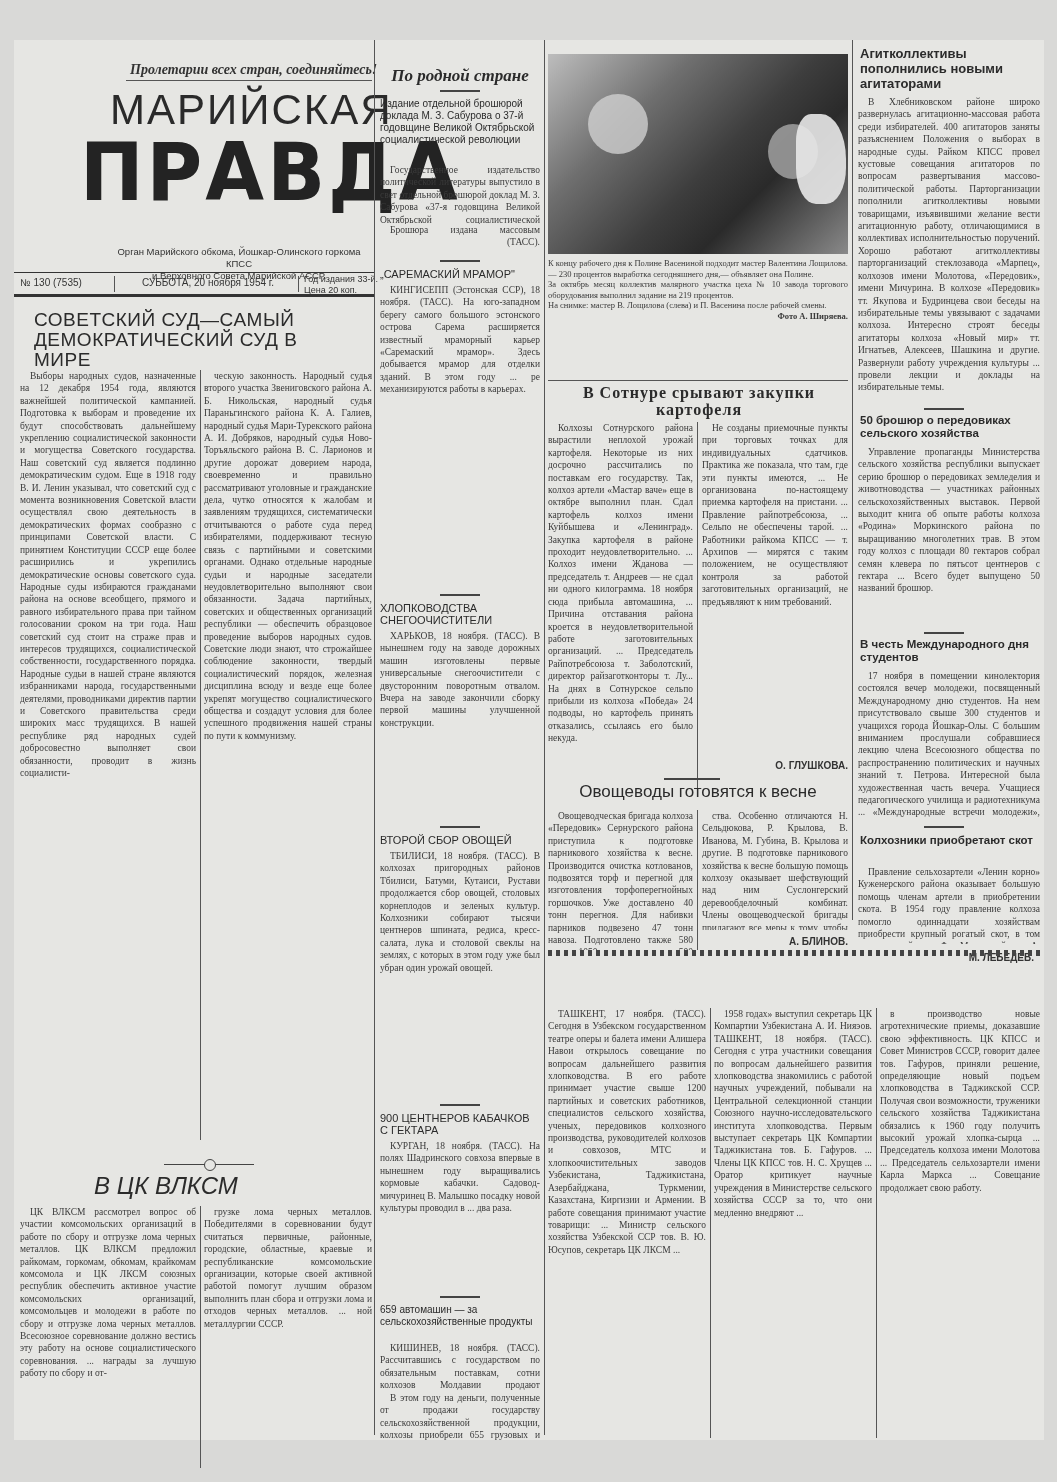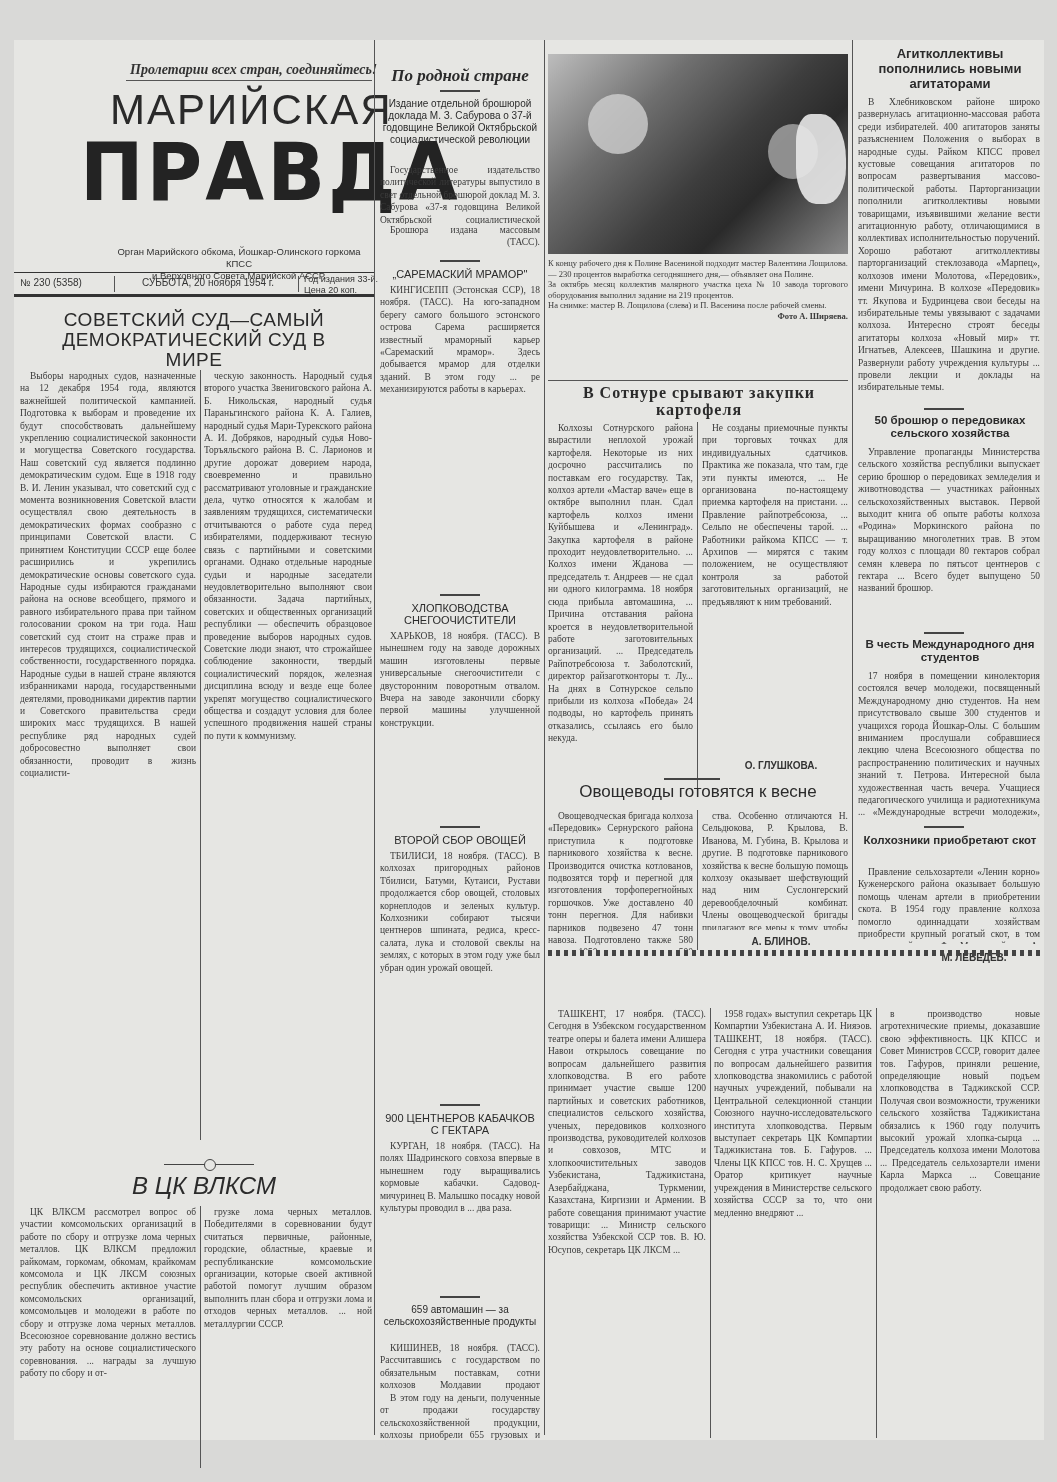--- a/index.html
+++ b/index.html
@@ -2,47 +2,47 @@
 <html><head>
 <meta charset="utf-8">
 <style>
   html,body{margin:0;padding:0;}
   body{width:1057px;height:1482px;background:#d9d9d7;font-family:"Liberation Serif",serif;color:#2a2a2a;overflow:hidden;position:relative;}
   .page{position:absolute;left:14px;top:40px;width:1030px;height:1400px;background:#e6e6e3;}
   .abs{position:absolute;}
   .vline{position:absolute;width:1px;background:#555;}
   .hline{position:absolute;height:1px;background:#555;}
   .body-text{font-size:9.5px;line-height:12.4px;text-align:justify;color:#3a3a3a;text-indent:10px;overflow:hidden;}
-  .h-sans{font-family:"Liberation Sans",sans-serif;font-weight:bold;text-align:center;color:#2b2b2b;}
+  .h-sans{font-family:"Liberation Sans",sans-serif;font-weight:bold;color:#2b2b2b;}
   .h-serif{font-family:"Liberation Serif",serif;font-weight:bold;text-align:center;color:#2b2b2b;}
   .slogan{font-family:"Liberation Serif",serif;font-style:italic;font-weight:bold;font-size:14px;color:#333;}
   .mast1{font-family:"Liberation Sans",sans-serif;font-size:42px;letter-spacing:2px;color:#2a2a2a;}
   .mast2{font-family:"DejaVu Sans",sans-serif;font-weight:bold;font-size:76px;letter-spacing:3px;color:#232323;transform:scaleY(1.05);}
   .organ{font-family:"Liberation Sans",sans-serif;font-size:9.5px;text-align:center;color:#333;line-height:12px;}
   .info{font-family:"Liberation Sans",sans-serif;font-size:10px;color:#333;}
   .short-rule{position:absolute;height:2px;background:#444;}
   .photo{background:linear-gradient(135deg,#bdbdbd 0%,#6e6e6e 30%,#3d3d3d 55%,#2a2a2a 70%,#8a8a8a 100%);}
-  .byline{font-family:"Liberation Sans",sans-serif;font-weight:bold;font-size:10px;color:#333;text-align:center;}
+  .byline{font-family:"Liberation Sans",sans-serif;font-weight:bold;font-size:10px;color:#333;text-align:right;}
   .wavy{position:absolute;height:6px;background:repeating-linear-gradient(90deg,#444 0 4px,transparent 4px 8px);}
 </style>
 </head>
 <body>
 
 <div class="page">
 
   <div class="abs slogan" style="left:116px;top:22px;">Пролетарии всех стран, соединяйтесь!</div>
   <div class="hline" style="left:112px;top:40px;width:246px;"></div>
   <div class="abs mast1" style="left:68px;top:46px;margin-left:28px;">МАРИЙСКАЯ</div>
   <div class="abs mast2" style="left:66px;top:88px;">ПРАВДА</div>
   <div class="abs organ" style="left:90px;top:206px;width:270px;">
     <div>Орган Марийского обкома, Йошкар-Олинского горкома КПСС</div>
     <div>и Верховного Совета Марийской АССР.</div>
   </div>
   <div class="hline" style="left:0;top:232px;width:360px;background:#333;"></div>
-  <div class="abs info" style="left:6px;top:237px;">№ 230 (5358)</div>
+  <div class="abs info" style="left:6px;top:237px;">№ 130 (7535)</div>
   <div class="vline" style="left:100px;top:236px;height:16px;"></div>
   <div class="abs info" style="left:128px;top:237px;">СУББОТА, 20 ноября 1954 г.</div>
   <div class="vline" style="left:284px;top:236px;height:16px;"></div>
   <div class="abs info" style="left:290px;top:234px;font-size:9px;line-height:11px;">
     <div>Год издания 33-й.</div>
     <div>Цена 20 коп.</div>
   </div>
   <div class="hline" style="left:0;top:254px;width:360px;height:3px;background:#333;"></div>
 
   <div class="abs h-sans" style="left:20px;top:270px;width:320px;font-size:19px;line-height:20px;font-weight:normal;letter-spacing:0.5px;">СОВЕТСКИЙ СУД—САМЫЙ ДЕМОКРАТИЧЕСКИЙ СУД В МИРЕ</div>

